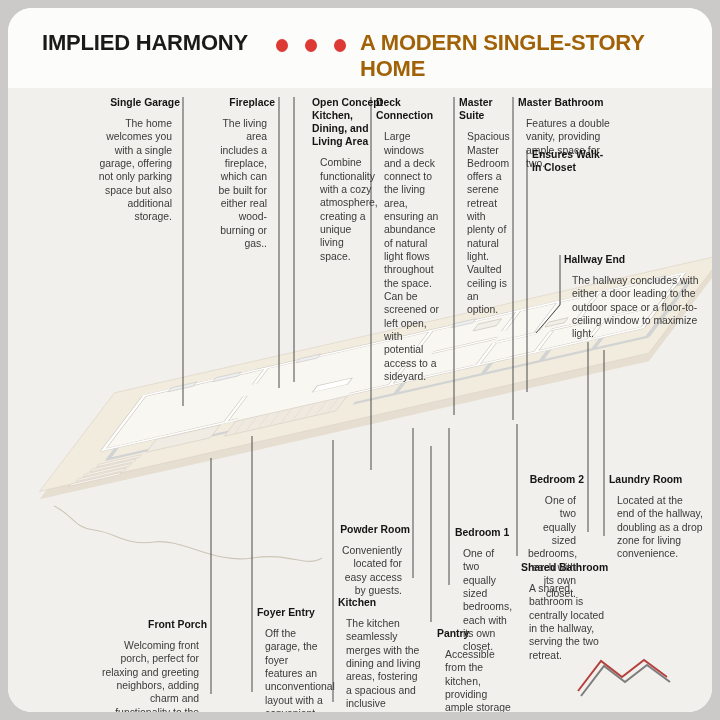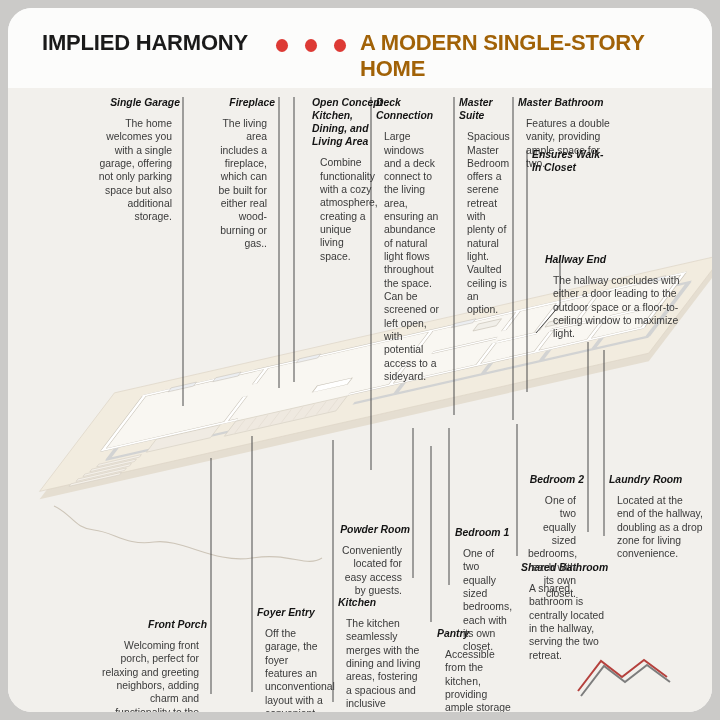--- a/index.html
+++ b/index.html
@@ -6,31 +6,31 @@
   .page{position:relative;width:720px;height:720px;background:#cbcac8;font-family:"Liberation Sans",sans-serif;overflow:hidden;}
   .card{position:absolute;left:8px;top:8px;width:704px;height:704px;background:#fcfcfb;border-radius:24px;overflow:hidden;}
   .titlebar{position:absolute;left:0;top:0;width:704px;height:80px;background:#fcfcfb;}
   .t-left{position:absolute;left:34px;top:22px;margin:0;font-size:22px;font-weight:700;letter-spacing:-0.2px;color:#1a1a1a;}
   .t-right{position:absolute;left:352px;top:22px;margin:0;font-size:22px;font-weight:700;letter-spacing:-0.2px;color:#a16207;}
   .dots{position:absolute;left:268px;top:31px;width:70px;display:flex;justify-content:space-between;}
   .dot{width:12px;height:13px;border-radius:50%;background:#dd3a35;}
   .panel{position:absolute;left:0;top:80px;width:704px;height:624px;background:#f2f0ec;}
   .plan-svg{position:absolute;left:0;top:0;width:704px;height:704px;}
   .callout{position:absolute;color:#3a3a3a;}
-  .callout h3{margin:0 0 1px 0;font-size:10.4px;line-height:1.26;font-weight:700;color:#141414;font-style:italic;}
+  .callout h3{margin:0 0 1px 0;font-size:10.4px;line-height:1.26;font-weight:700;color:#141414;}
   .callout p{margin:8px;font-size:10.4px;line-height:1.28;white-space:pre-line;}
   .ra{text-align:right;}
   .c0{left:80px;top:88px;width:92px;}
   .c1{left:193px;top:88px;width:74px;}
   .c2{left:304px;top:88px;width:72px;}
   .c3{left:368px;top:88px;width:72px;}
   .c4{left:451px;top:88px;width:56px;}
   .c5{left:510px;top:88px;width:104px;}
   .c6{left:524px;top:140px;width:76px;}
-  .c7{left:537px;top:245px;width:150px;}
+  .c7{left:556px;top:245px;width:150px;}
   .c8{left:82px;top:610px;width:117px;}
   .c9{left:249px;top:598px;width:76px;}
   .c10{left:330px;top:588px;width:92px;}
   .c11{left:322px;top:515px;width:80px;}
   .c12{left:429px;top:619px;width:88px;}
   .c13{left:447px;top:518px;width:64px;}
   .c14{left:513px;top:553px;width:94px;}
   .c15{left:512px;top:465px;width:64px;}
   .c16{left:601px;top:465px;width:102px;}
   .logo-svg{position:absolute;left:560px;top:635px;width:120px;height:60px;}

